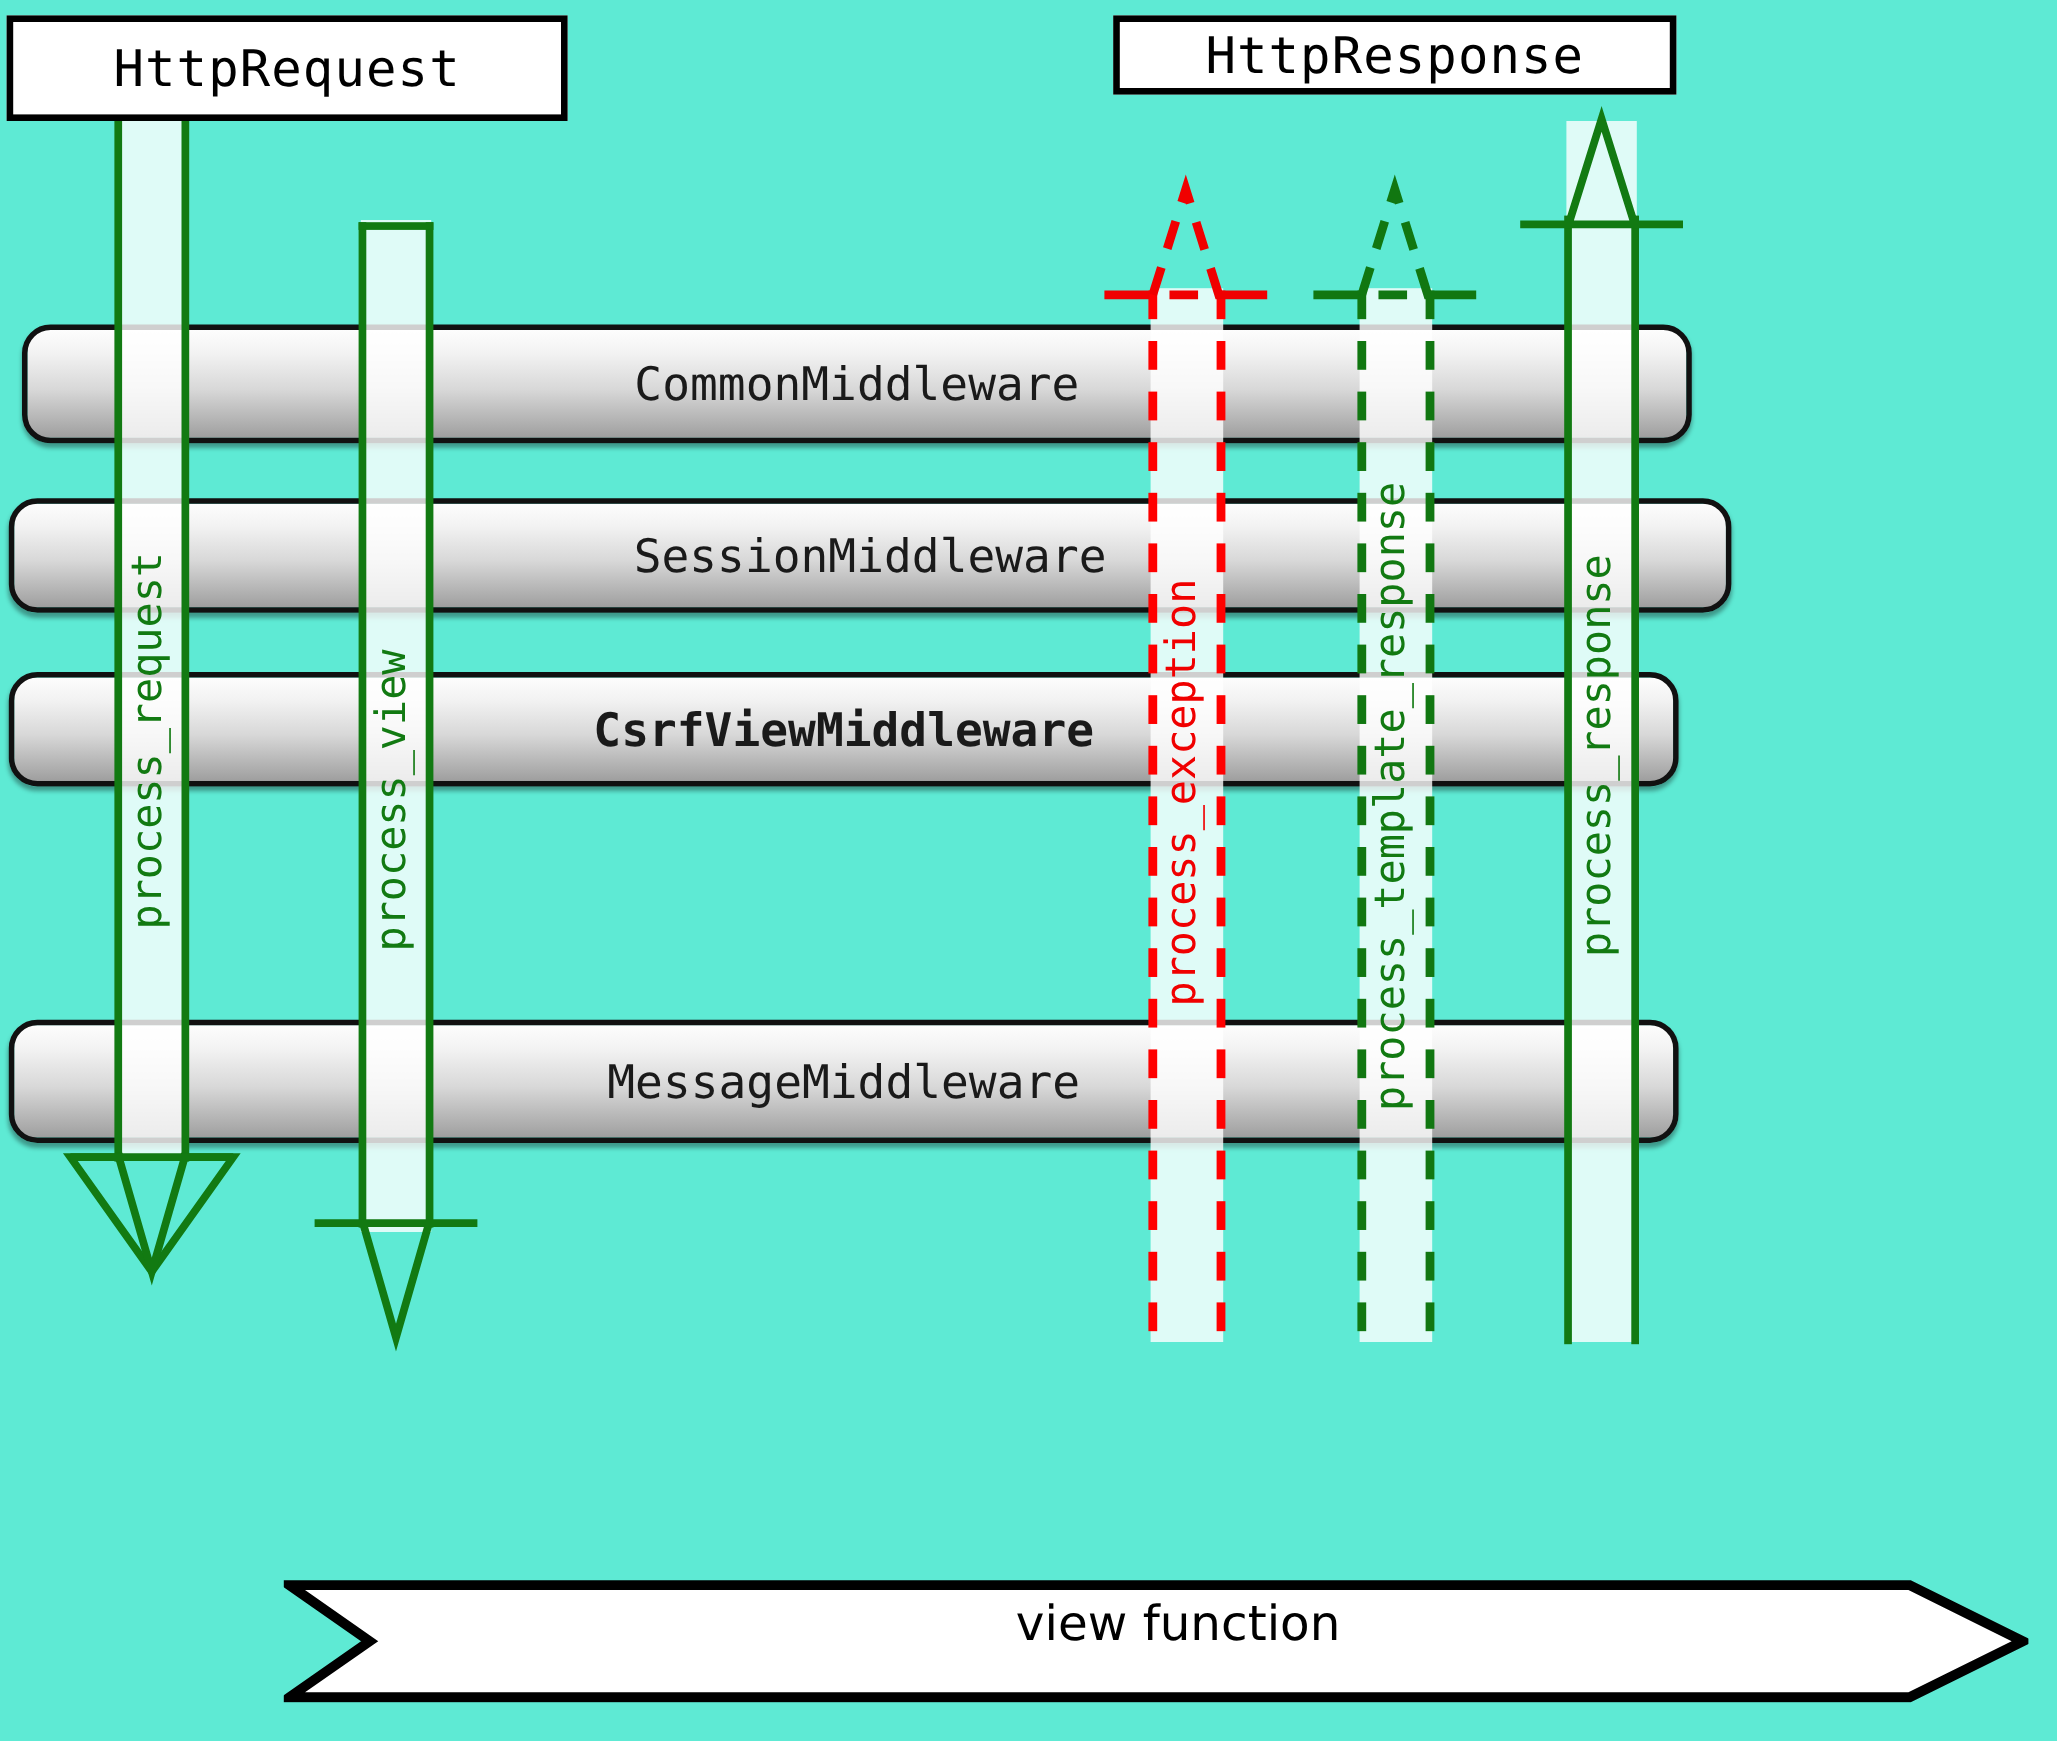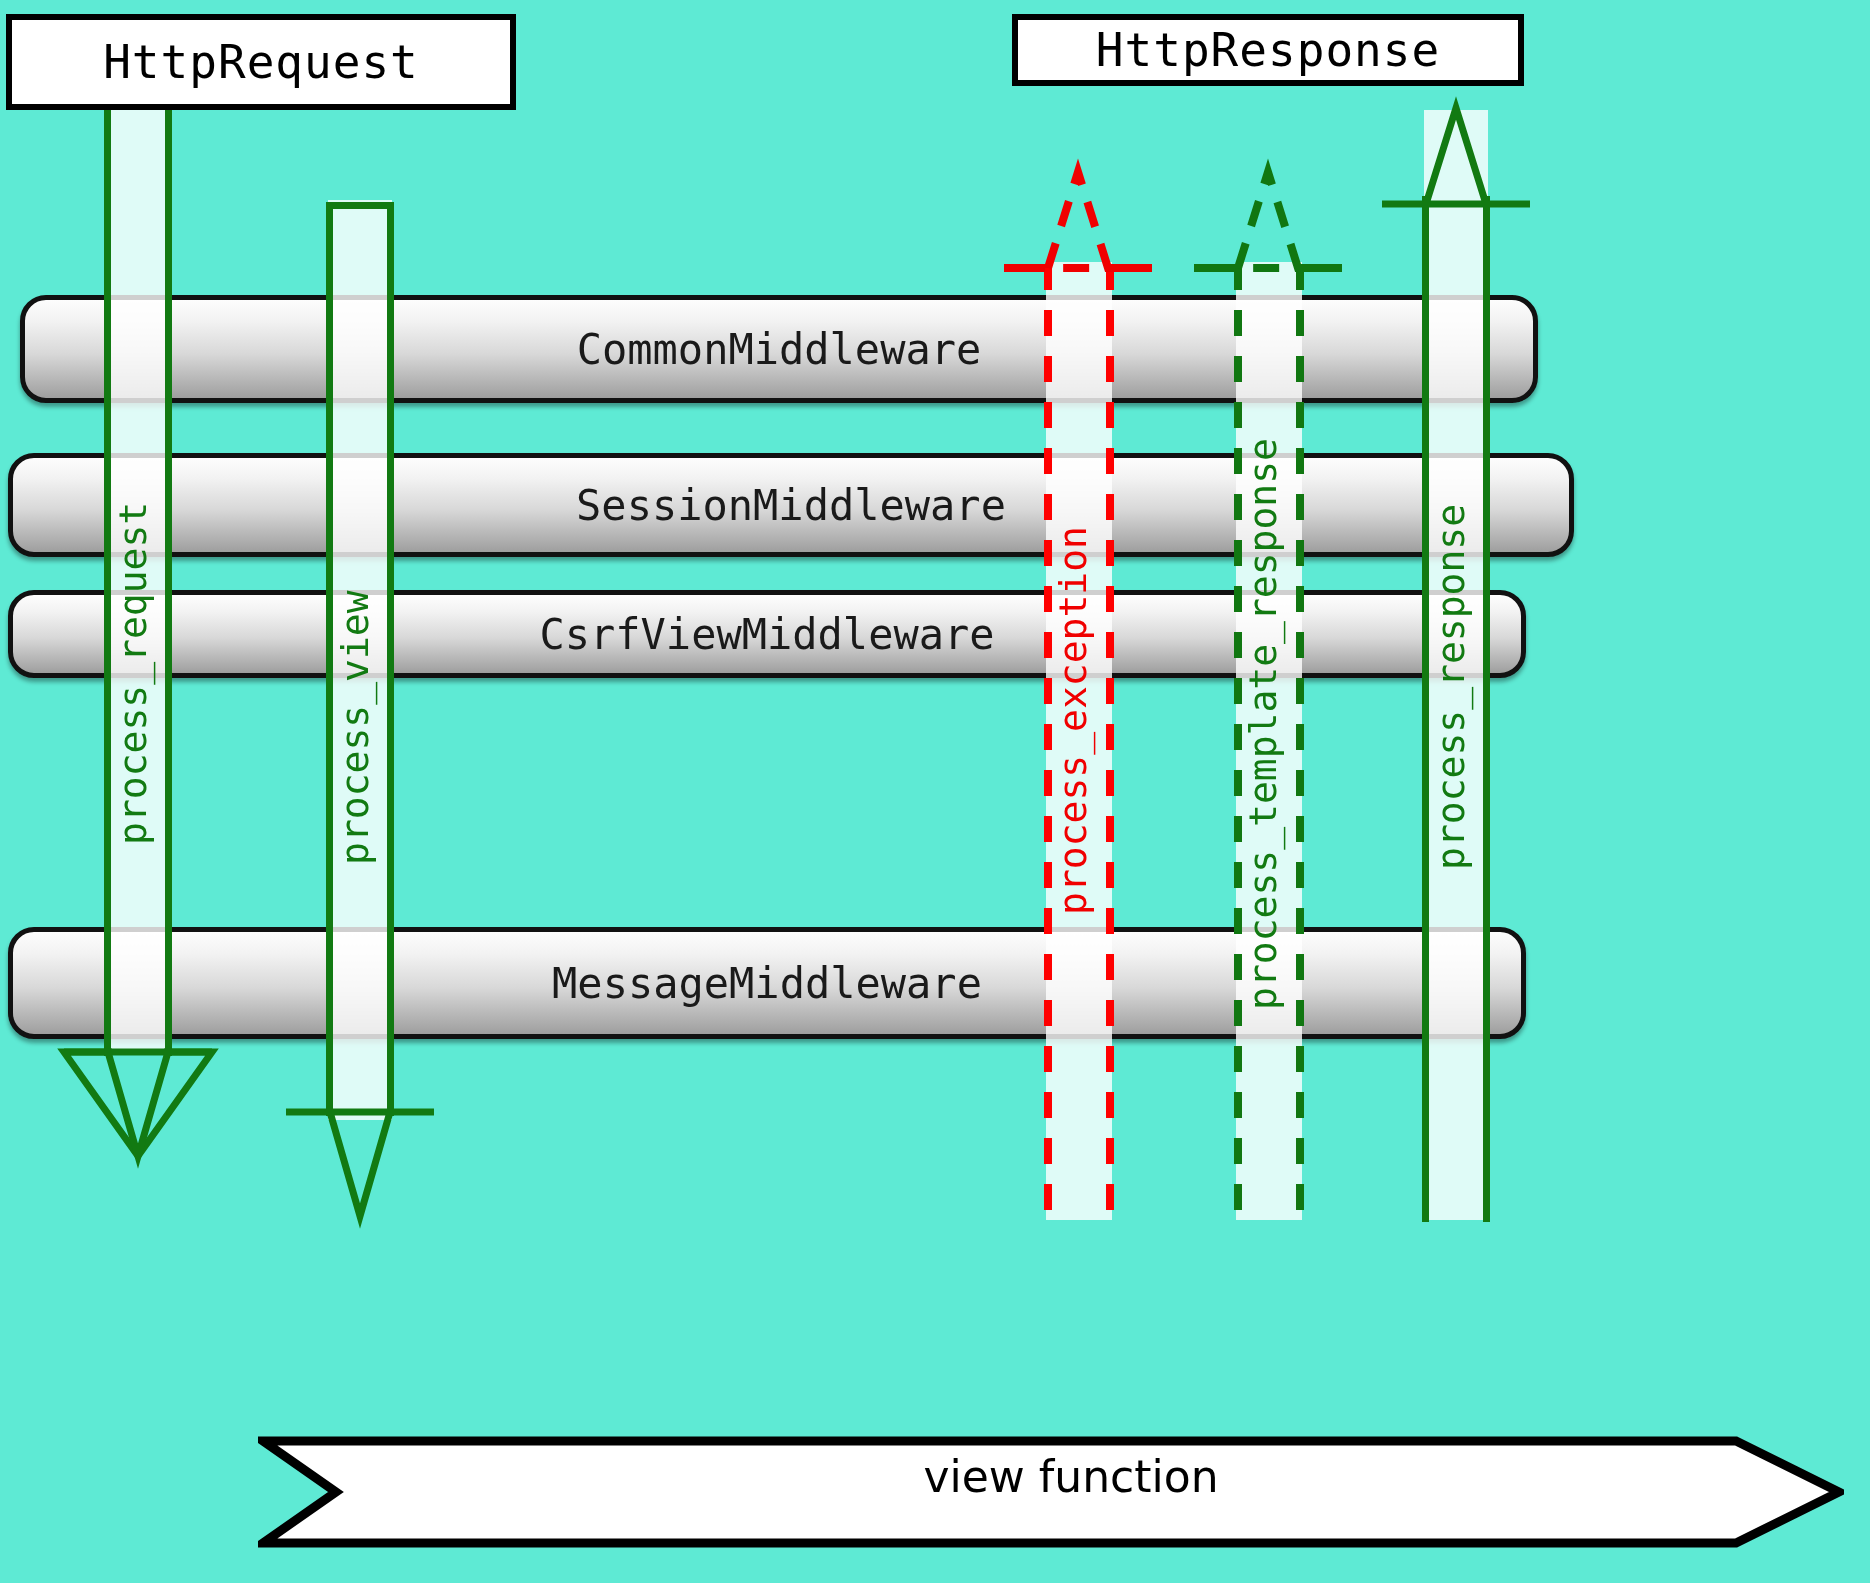--- a/index.html
+++ b/index.html
@@ -112,21 +112,21 @@
   </div>
 
   <div class="mw-bar" style="left:8px; top:295px; width:1518px; height:108px;margin-left:12px;">
     <span class="mw-label">CommonMiddleware</span>
   </div>
 
   <div class="mw-bar" style="left:8px; top:453px; width:1566px; height:104px;">
     <span class="mw-label">SessionMiddleware</span>
   </div>
 
-  <div class="mw-bar" style="left:8px; top:590px; width:1518px; height:88px;">
+  <div class="mw-bar" style="left:8px; top:611px; width:1518px; height:104px;font-weight:bold;">
     <span class="mw-label">CsrfViewMiddleware</span>
   </div>
 
 
   <div class="mw-bar" style="left:8px; top:927px; width:1518px; height:112px;">
     <span class="mw-label">MessageMiddleware</span>
   </div>
 
   <div class="channel" style="left:106px; top:110px; width:64px; height:940px;"></div>
   <div class="channel" style="left:328px; top:200px; width:64px; height:920px;"></div>

